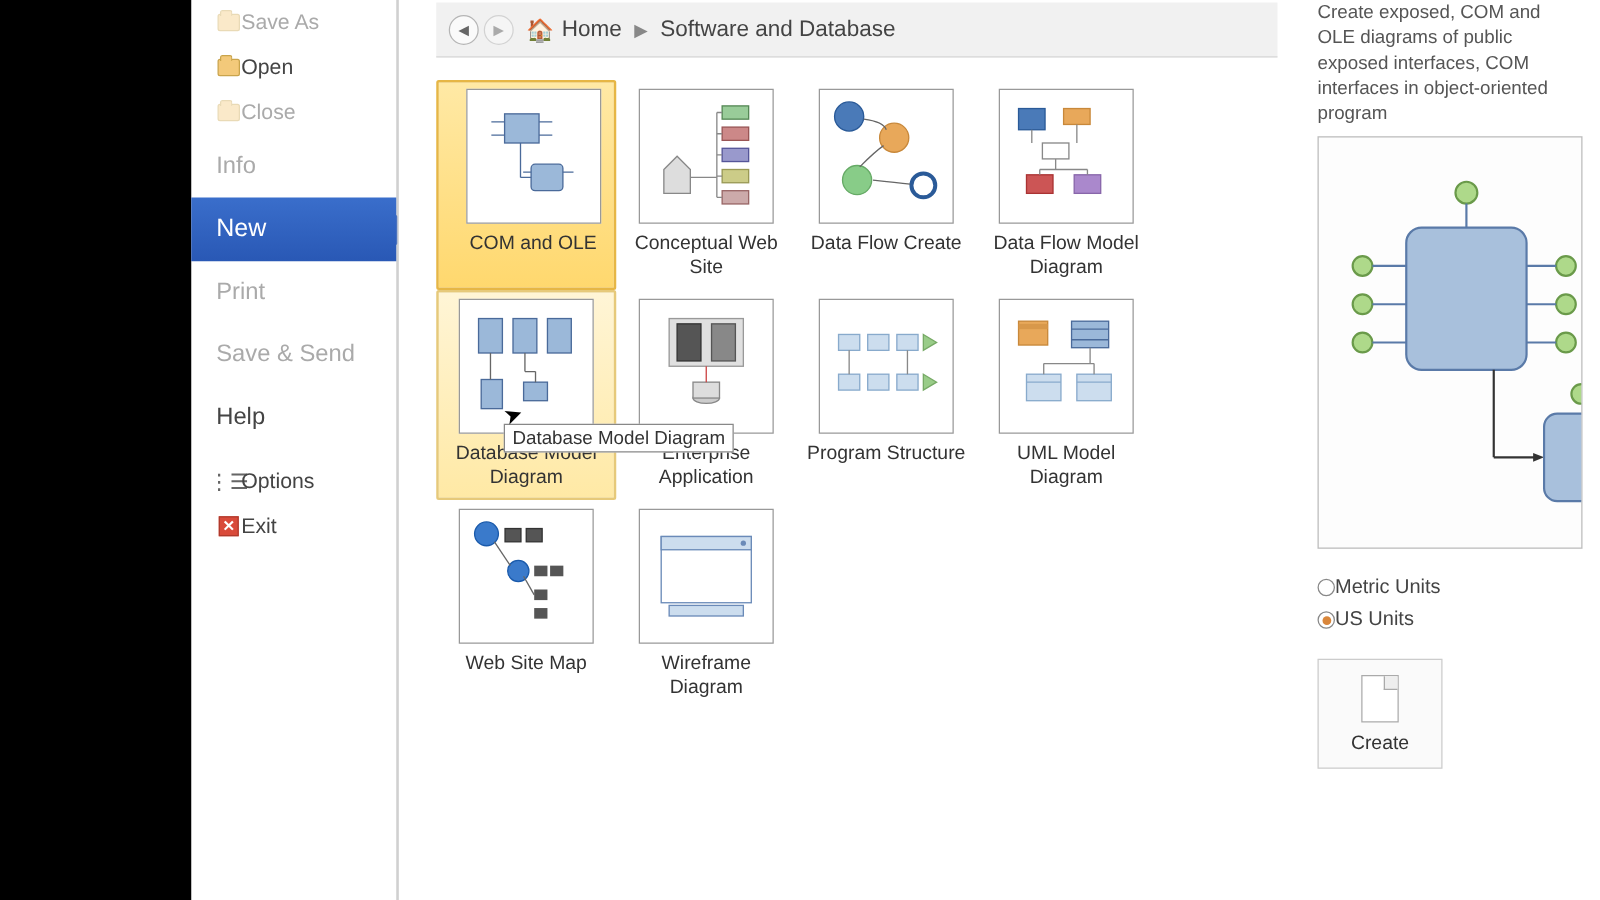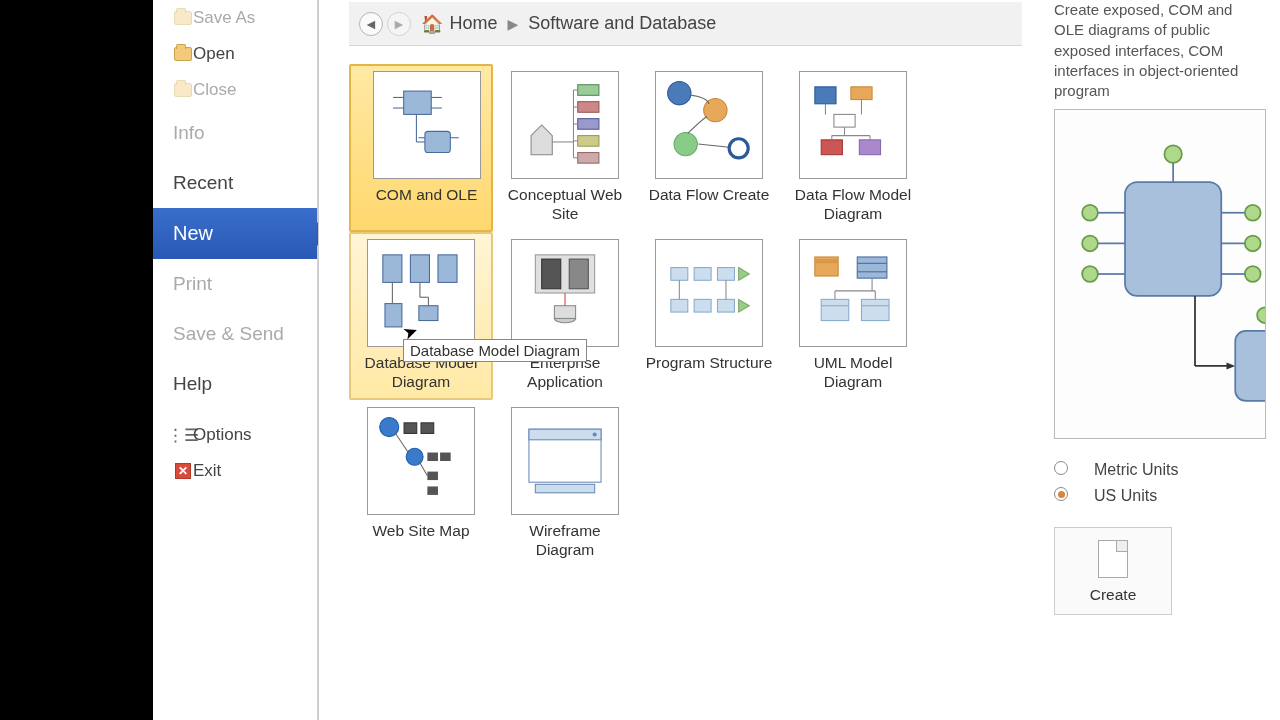--- a/index.html
+++ b/index.html
@@ -28,24 +28,24 @@
   .tile { width:144px; display:flex; flex-direction:column; align-items:center; padding:5px; border:2px solid transparent; border-radius:2px; position:relative;}
   .tile.selected { background:linear-gradient(#ffe9a5,#ffd86e); border:2px solid #e6b645;padding-left:16px;}
   .tile.hover { background:linear-gradient(#fff5d6,#ffe9a5); border:2px solid #e6c97a;}
   .thumb { width:108px; height:108px; background:#fff; border:1px solid #999; display:flex; align-items:center; justify-content:center; position:relative;}
   .tile-label { font-size:15.5px; color:#333; text-align:center; margin-top:6px; line-height:1.25; min-height:40px;}
   .tooltip { position:absolute; background:#fff; border:1px solid #888; padding:2px 6px; font-size:15px; color:#333; white-space:nowrap; z-index:10; left:52px; top:105px;}
   .cursor { position:absolute; left:52px; top:87px; font-size:18px; z-index:11; transform:rotate(-20deg);}
   .right-pane { width:240px; background:#fff; padding:0 14px 14px 14px; display:flex; flex-direction:column; overflow:hidden;}
   .desc { font-size:15px; color:#555; line-height:1.35; margin-bottom:8px;}
   .preview-box { border:1px solid #bbb; background:#fdfdfd; height:330px; margin-bottom:18px; position:relative;}
-  .radio-row { display:flex; align-items:flex-start; gap:26px; font-size:16px; color:#444; margin:4px 0;}
+  .radio-row { display:flex; align-items:center; gap:0; font-size:16px; color:#444; margin:4px 0;}
   .radio { width:14px; height:14px; border:1px solid #888; border-radius:50%; display:inline-flex; align-items:center; justify-content:center; background:#fff;}
   .radio.checked::after{content:"";width:7px;height:7px;border-radius:50%;background:#d9863a;}
-  .create-btn { width:118px; border:1px solid #ccc; background:#fafafa; display:flex; flex-direction:column; align-items:center; padding:12px 0 10px; margin-top:18px; cursor:pointer;}
+  .create-btn { width:100px; border:1px solid #ccc; background:#fafafa; display:flex; flex-direction:column; align-items:center; padding:12px 0 10px; margin-top:18px; cursor:pointer;}
   .create-btn .page-icon{width:30px;height:38px;background:#fff;border:1px solid #aaa;position:relative;}
   .create-btn .page-icon::after{content:"";position:absolute;top:0;right:0;width:10px;height:10px;background:#eee;border-left:1px solid #aaa;border-bottom:1px solid #aaa;}
   .create-btn span{font-size:15.5px;color:#333;margin-top:8px;}
   
   svg { width:100%; height:100%; }
 </style>
 </head>
 <body>
 
 <div class="app">
@@ -65,23 +65,20 @@
       <span>Open</span>
     </div>
     <div class="sb-item disabled">
       <span class="sb-icon">
           <span class="sb-folder" style="opacity:.4"></span>
         </span>
       <span>Close</span>
     </div>
     <div class="sb-item big disabled">
       <span>Info</span>
-    </div>
-    <div class="sb-item big">
-      <span>Recent</span>
     </div>
     <div class="sb-item big selected">
       <span>New</span>
     </div>
     <div class="sb-item big disabled">
       <span>Print</span>
     </div>
     <div class="sb-item big disabled">
       <span>Save &amp; Send</span>
     </div>

